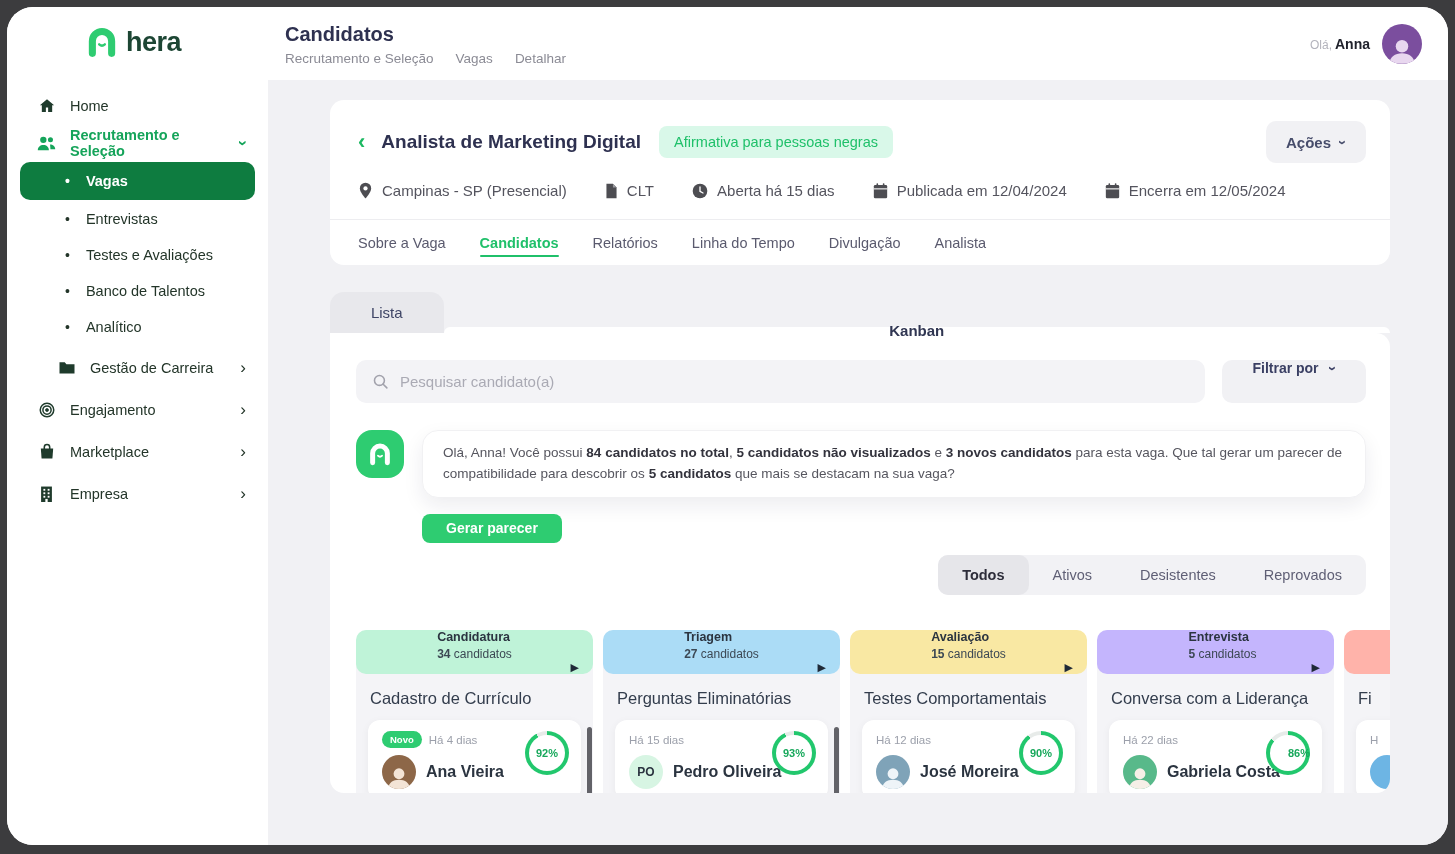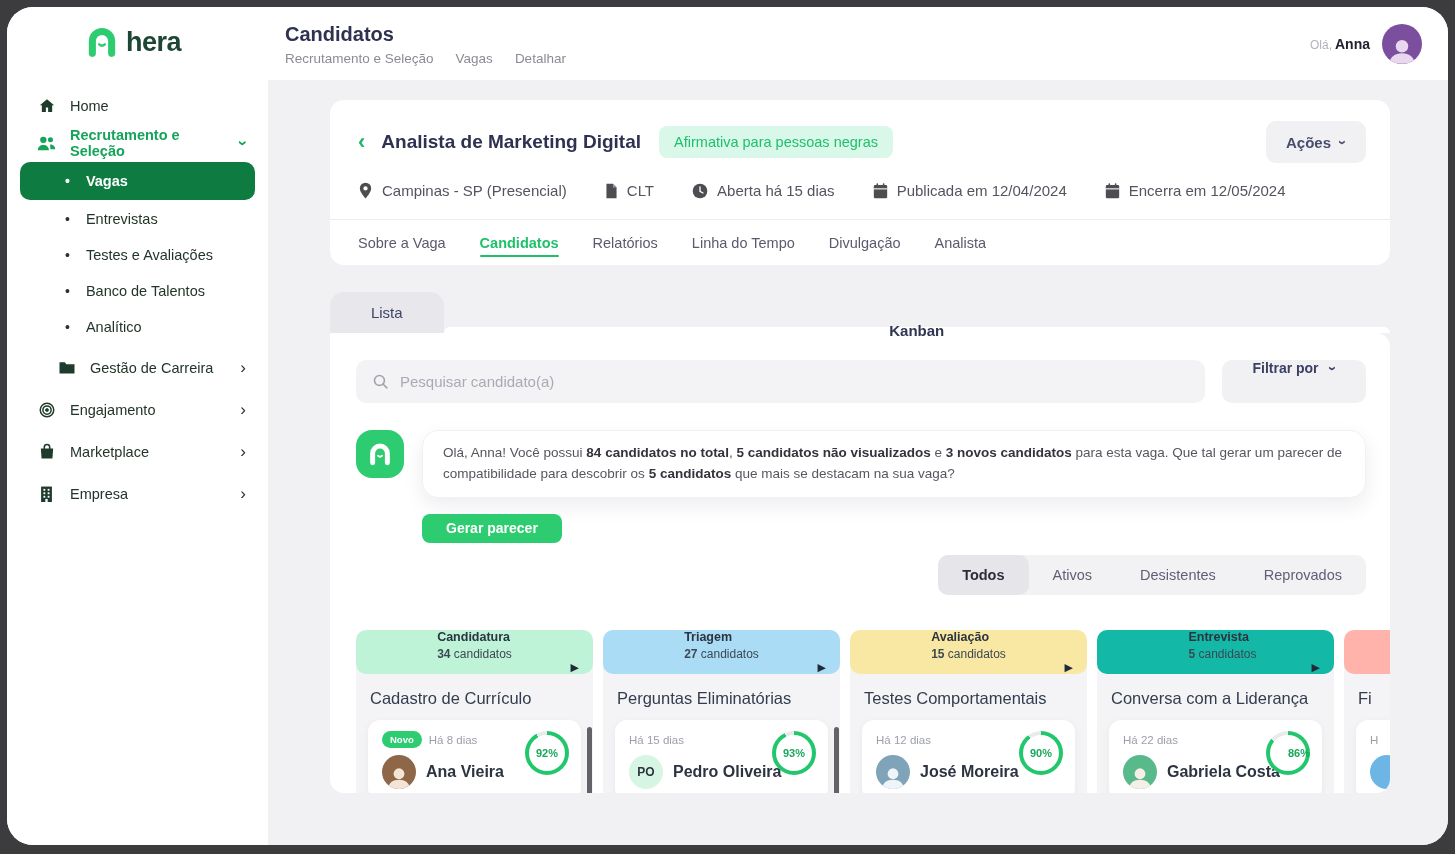--- a/index.html
+++ b/index.html
@@ -366,21 +366,21 @@
               <div>
                 <div class="kcol-title">Candidatura</div>
                 <div class="kcol-count"><b>34</b> <span>candidatos</span></div>
               </div>
               <span class="kcol-play">▶</span>
             </div>
             <div class="kcol-sub">Cadastro de Currículo</div>
             <div class="kcard">
               <div class="kcard-top">
                 <span class="novo">Novo</span>
-                <span class="ktime">Há 8 dias</span>
+                <span class="ktime">Há 4 dias</span>
                 <span class="ring" style="background: conic-gradient(rgb(34, 199, 109) 92%, rgb(231, 235, 233) 0deg);">
                     <b>92%</b>
                   </span>
               </div>
               <div class="kname-row">
                 <span class="kavatar" style="background:#8d6748">
                   <svg class="person" width="26" height="24" viewBox="0 0 24 22" fill="#f3e4d6">
                       <circle cx="12" cy="8" r="5"></circle>
                       <path d="M2 22c0-5.5 4.5-8.5 10-8.5s10 3 10 8.5z"></path>
                     </svg>
@@ -443,21 +443,21 @@
                     </svg>
                 </span>
                 <span class="kname">José Moreira</span>
               </div>
 
             </div>
 
           </div>
 
           <div class="kcol">
-            <div class="kcol-head" style="background: #14b8a6; padding-left: 28px;">
+            <div class="kcol-head" style="background: #c4b5fd; padding-left: 28px;">
               <div>
                 <div class="kcol-title">Entrevista</div>
                 <div class="kcol-count"><b>5</b> <span>candidatos</span></div>
               </div>
               <span class="kcol-play">▶</span>
             </div>
             <div class="kcol-sub">Conversa com a Liderança</div>
             <div class="kcard">
               <div class="kcard-top">
                 <span class="ktime">Há 22 dias</span>

